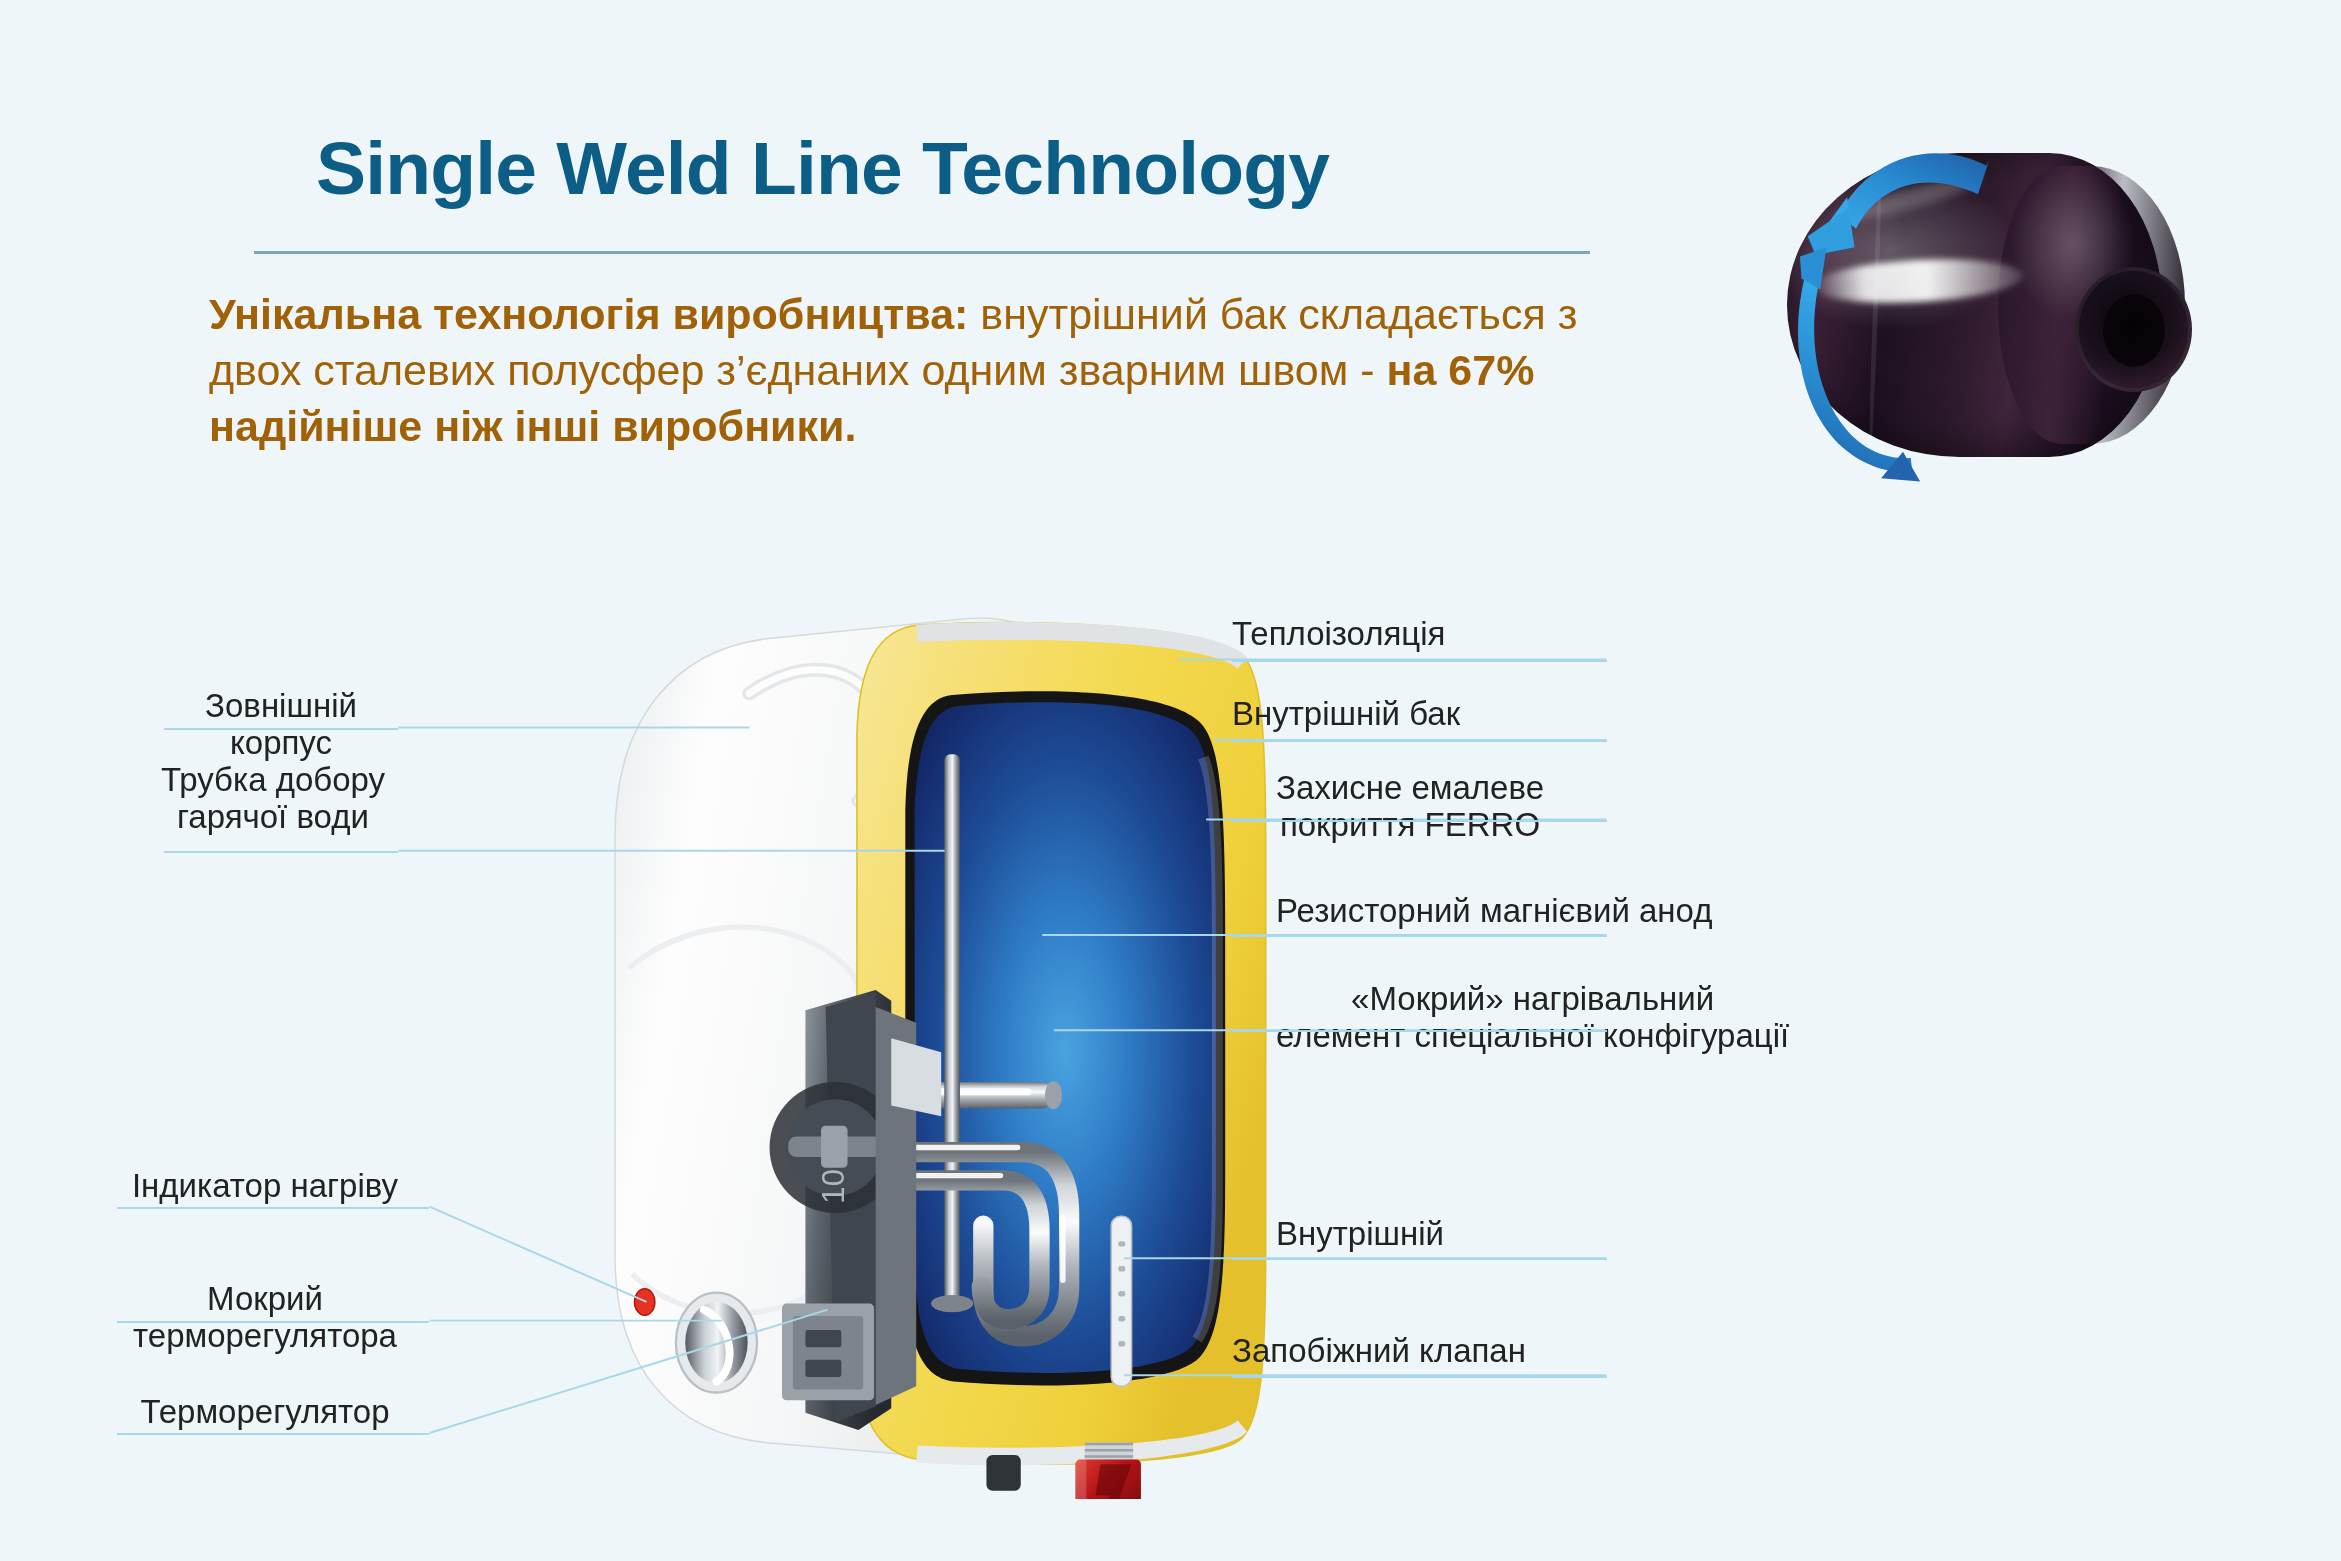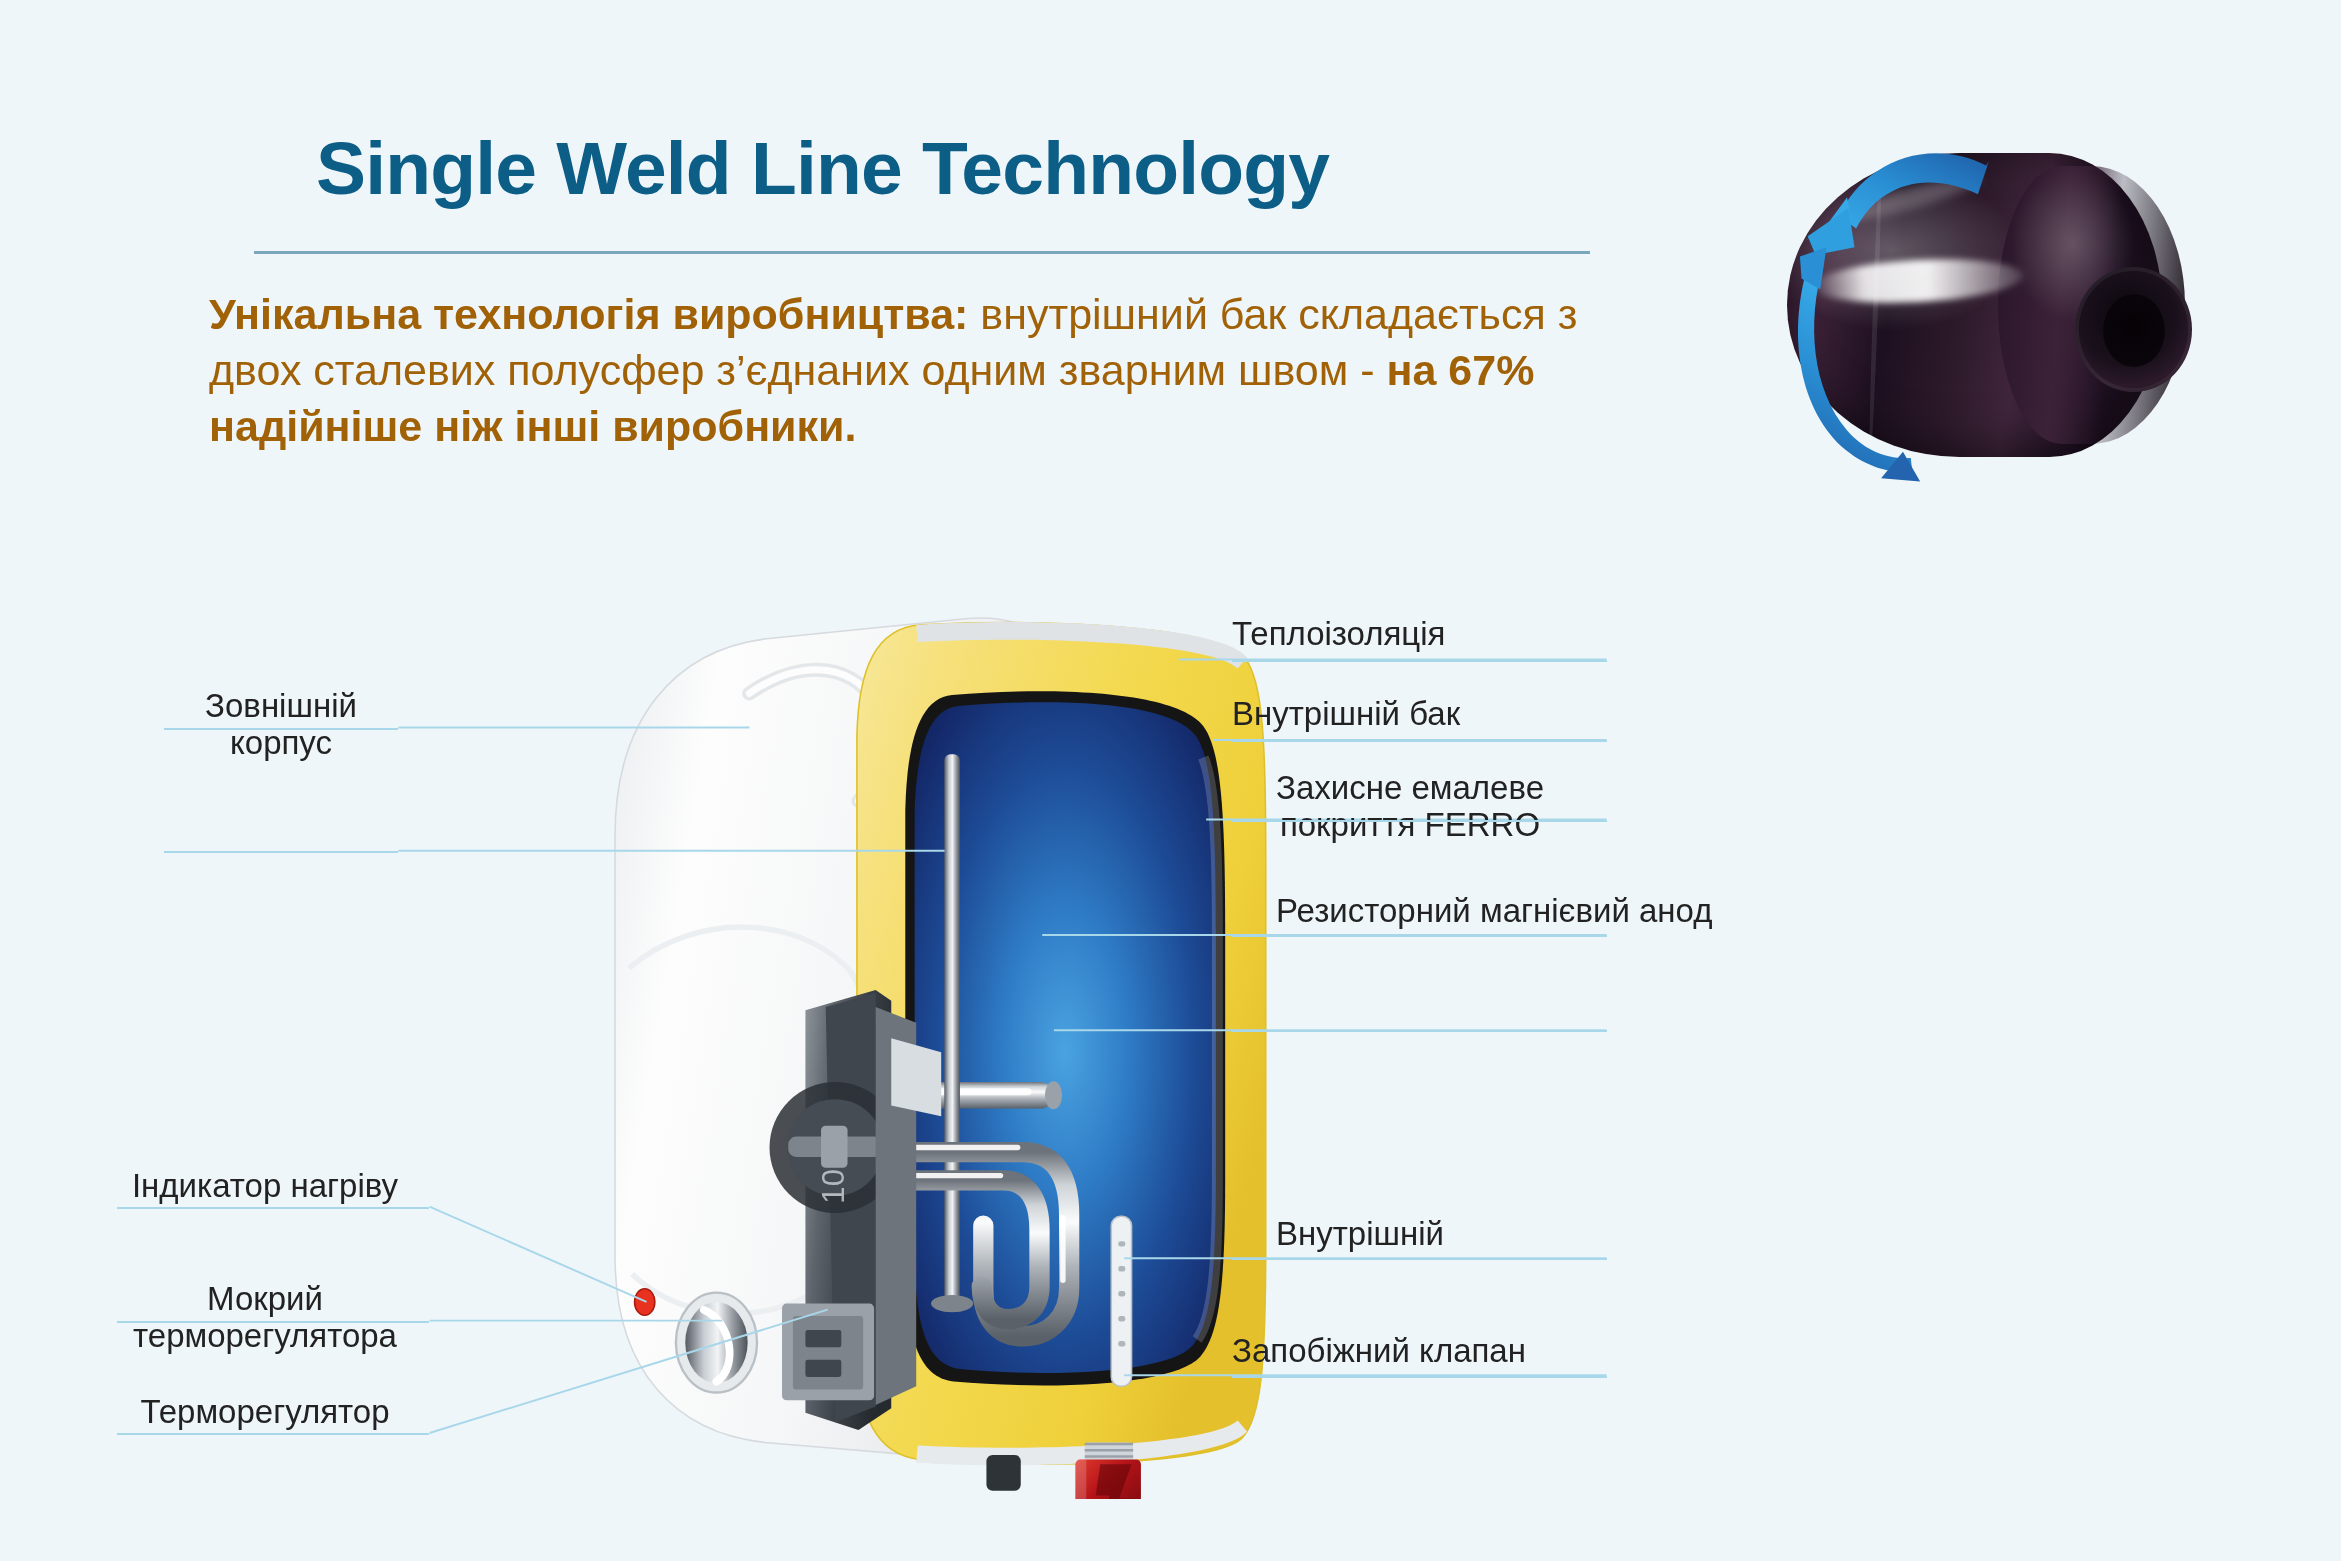--- a/index.html
+++ b/index.html
@@ -329,20 +329,22 @@
 
       <line x1="2058" y1="1612" x2="1440" y2="1612"></line>
 
       <line x1="2058" y1="1762" x2="1440" y2="1762"></line>
     </g>
   </svg>
 
   <div class="lbl left" style="left:164px;top:687px;width:234px;">Зовнішній корпус</div>
   <div class="rule" style="left:164px;top:728px;width:234px;"></div>
 
+  <div class="lbl left" style="left:148px;top:761px;width:250px;">Трубка добору
+гарячої води</div>
   <div class="rule" style="left:164px;top:851px;width:234px;"></div>
 
   <div class="lbl left" style="left:101px;top:1167px;width:328px;">Індикатор нагріву</div>
   <div class="rule" style="left:117px;top:1207px;width:312px;"></div>
 
   <div class="lbl left" style="left:101px;top:1280px;width:328px;">Мокрий терморегулятора</div>
   <div class="rule" style="left:117px;top:1321px;width:312px;"></div>
 
   <div class="lbl left" style="left:101px;top:1393px;width:328px;">Терморегулятор</div>
   <div class="rule" style="left:117px;top:1433px;width:312px;"></div>
@@ -353,20 +355,22 @@
   <div class="lbl right" style="left:1232px;top:695px;">Внутрішній бак</div>
   <div class="rule" style="left:1232px;top:740px;width:375px;"></div>
 
   <div class="lbl right" style="left:1276px;top:769px;">Захисне емалеве
 покриття FERRO</div>
   <div class="rule" style="left:1232px;top:820px;width:375px;"></div>
 
   <div class="lbl right" style="left:1276px;top:892px;">Резисторний магнієвий анод</div>
   <div class="rule" style="left:1232px;top:935px;width:375px;"></div>
 
+  <div class="lbl right" style="left:1276px;top:980px;">«Мокрий» нагрівальний
+елемент спеціальної конфігурації</div>
   <div class="rule" style="left:1232px;top:1030px;width:375px;"></div>
 
   <div class="lbl right" style="left:1276px;top:1215px;">Внутрішній</div>
   <div class="rule" style="left:1232px;top:1258px;width:375px;"></div>
 
   <div class="lbl right" style="left:1232px;top:1332px;">Запобіжний клапан</div>
   <div class="rule" style="left:1232px;top:1376px;width:375px;"></div>
 
 </div>
 

